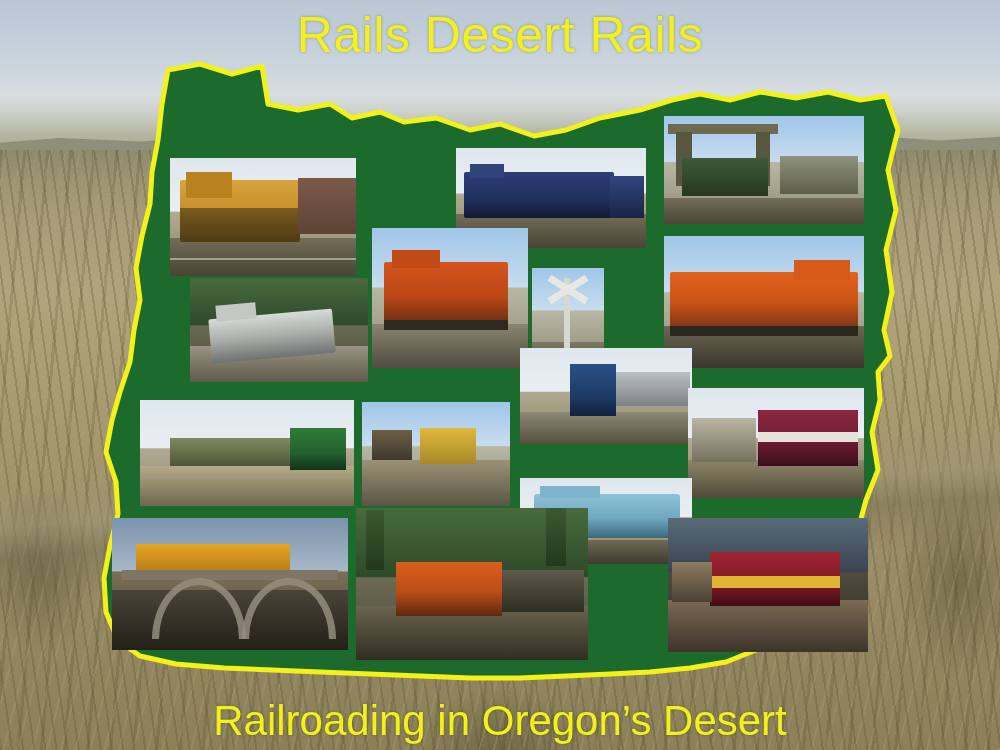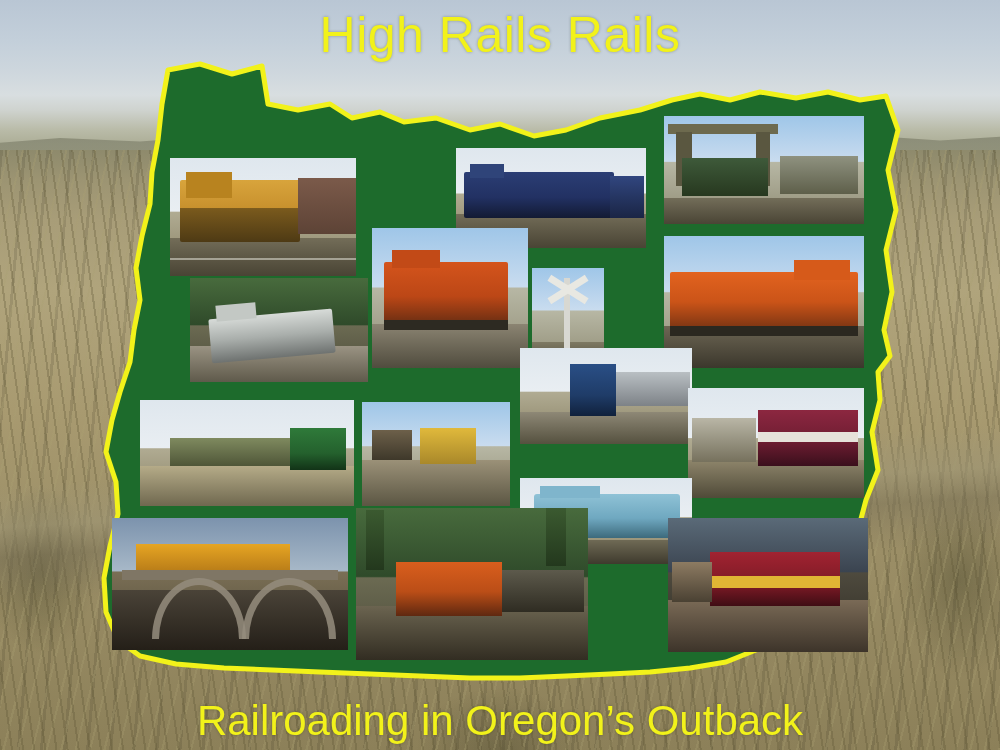--- a/index.html
+++ b/index.html
@@ -247,16 +247,16 @@
 
     <div class="photo ph-dark" style="left:668px; top:518px; width:200px; height:134px;">
       <div class="rail-bed" style="height:52px; background:linear-gradient(to bottom,#7a6a56,#3d342a);"></div>
       <div class="loco" style="left:42px; top:34px; width:130px; height:54px; background:linear-gradient(to bottom,#a12331 0%,#7e1a26 60%,#3f0d14 100%);"></div>
       <div class="loco" style="left:42px; top:58px; width:130px; height:12px; background:#e0b534;"></div>
       <div class="loco" style="left:4px; top:44px; width:40px; height:40px; background:linear-gradient(to bottom,#8d7b62,#4a4133);"></div>
     </div>
 
   </div>
 
-  <div id="title">High Rails Rails</div>
-  <div id="subtitle">Railroading in Oregon’s Outback</div>
+  <div id="title">Rails Desert Rails</div>
+  <div id="subtitle">Railroading in Oregon’s Desert</div>
 
 </div>
 
 </body></html>

